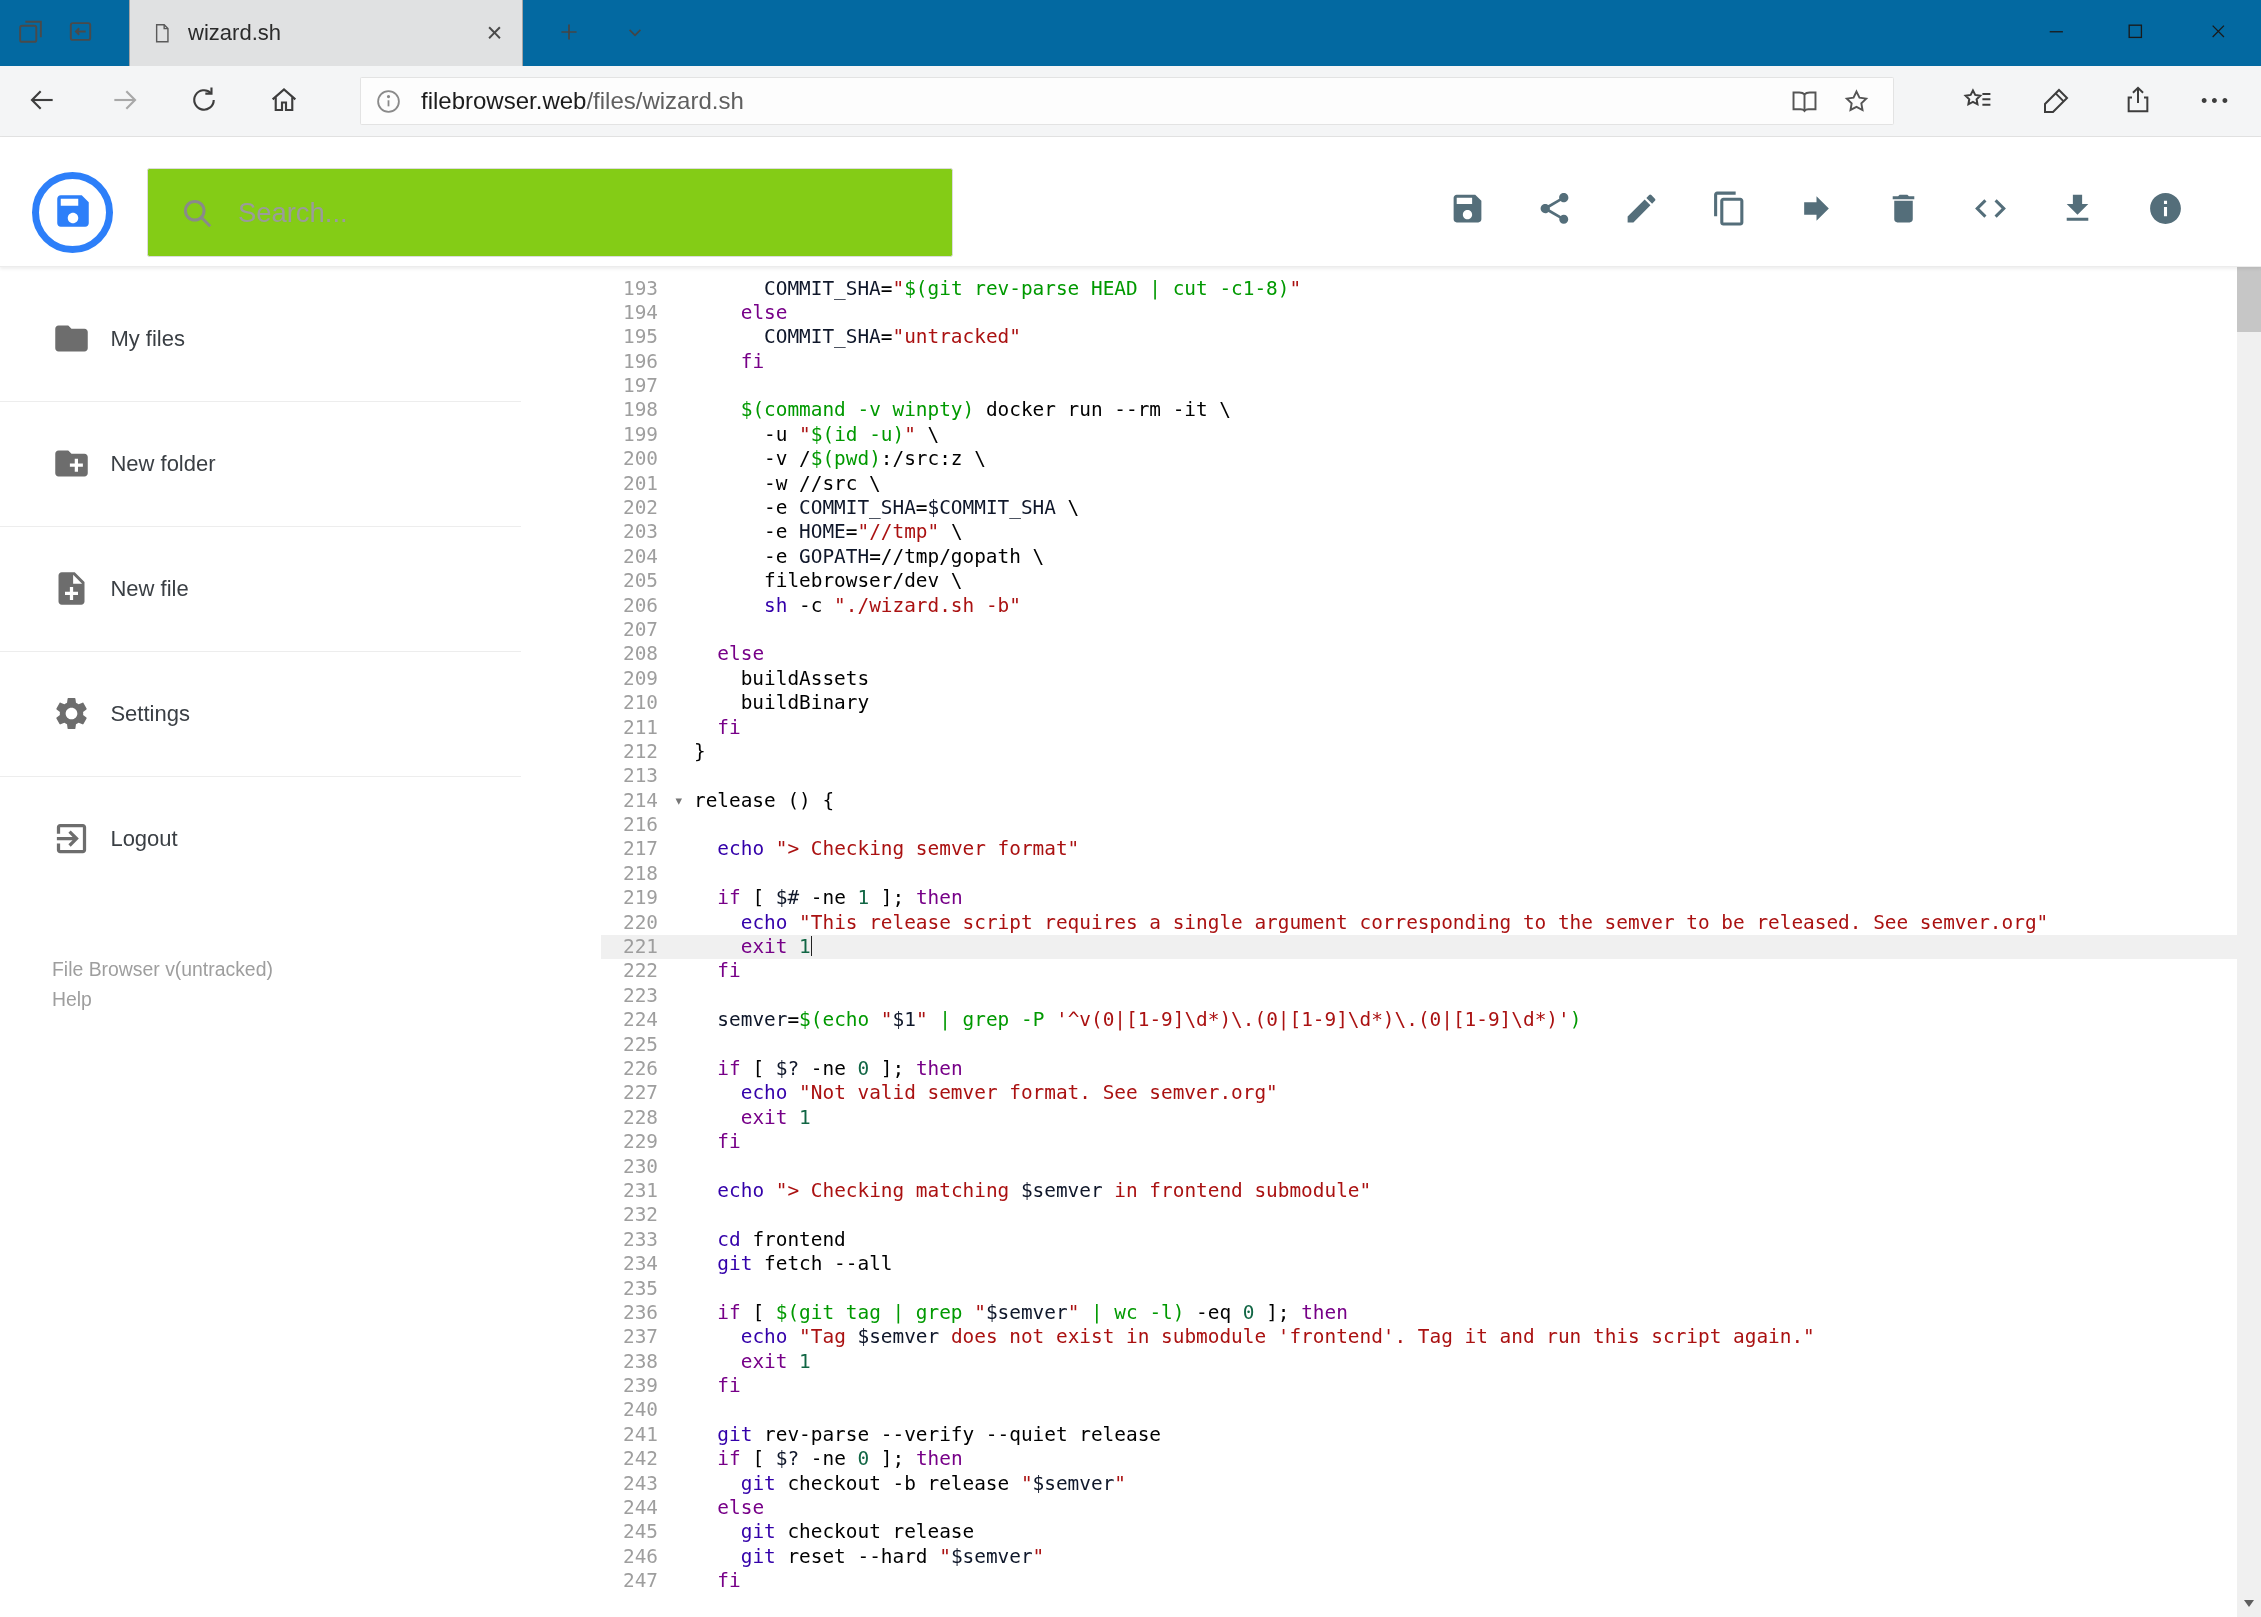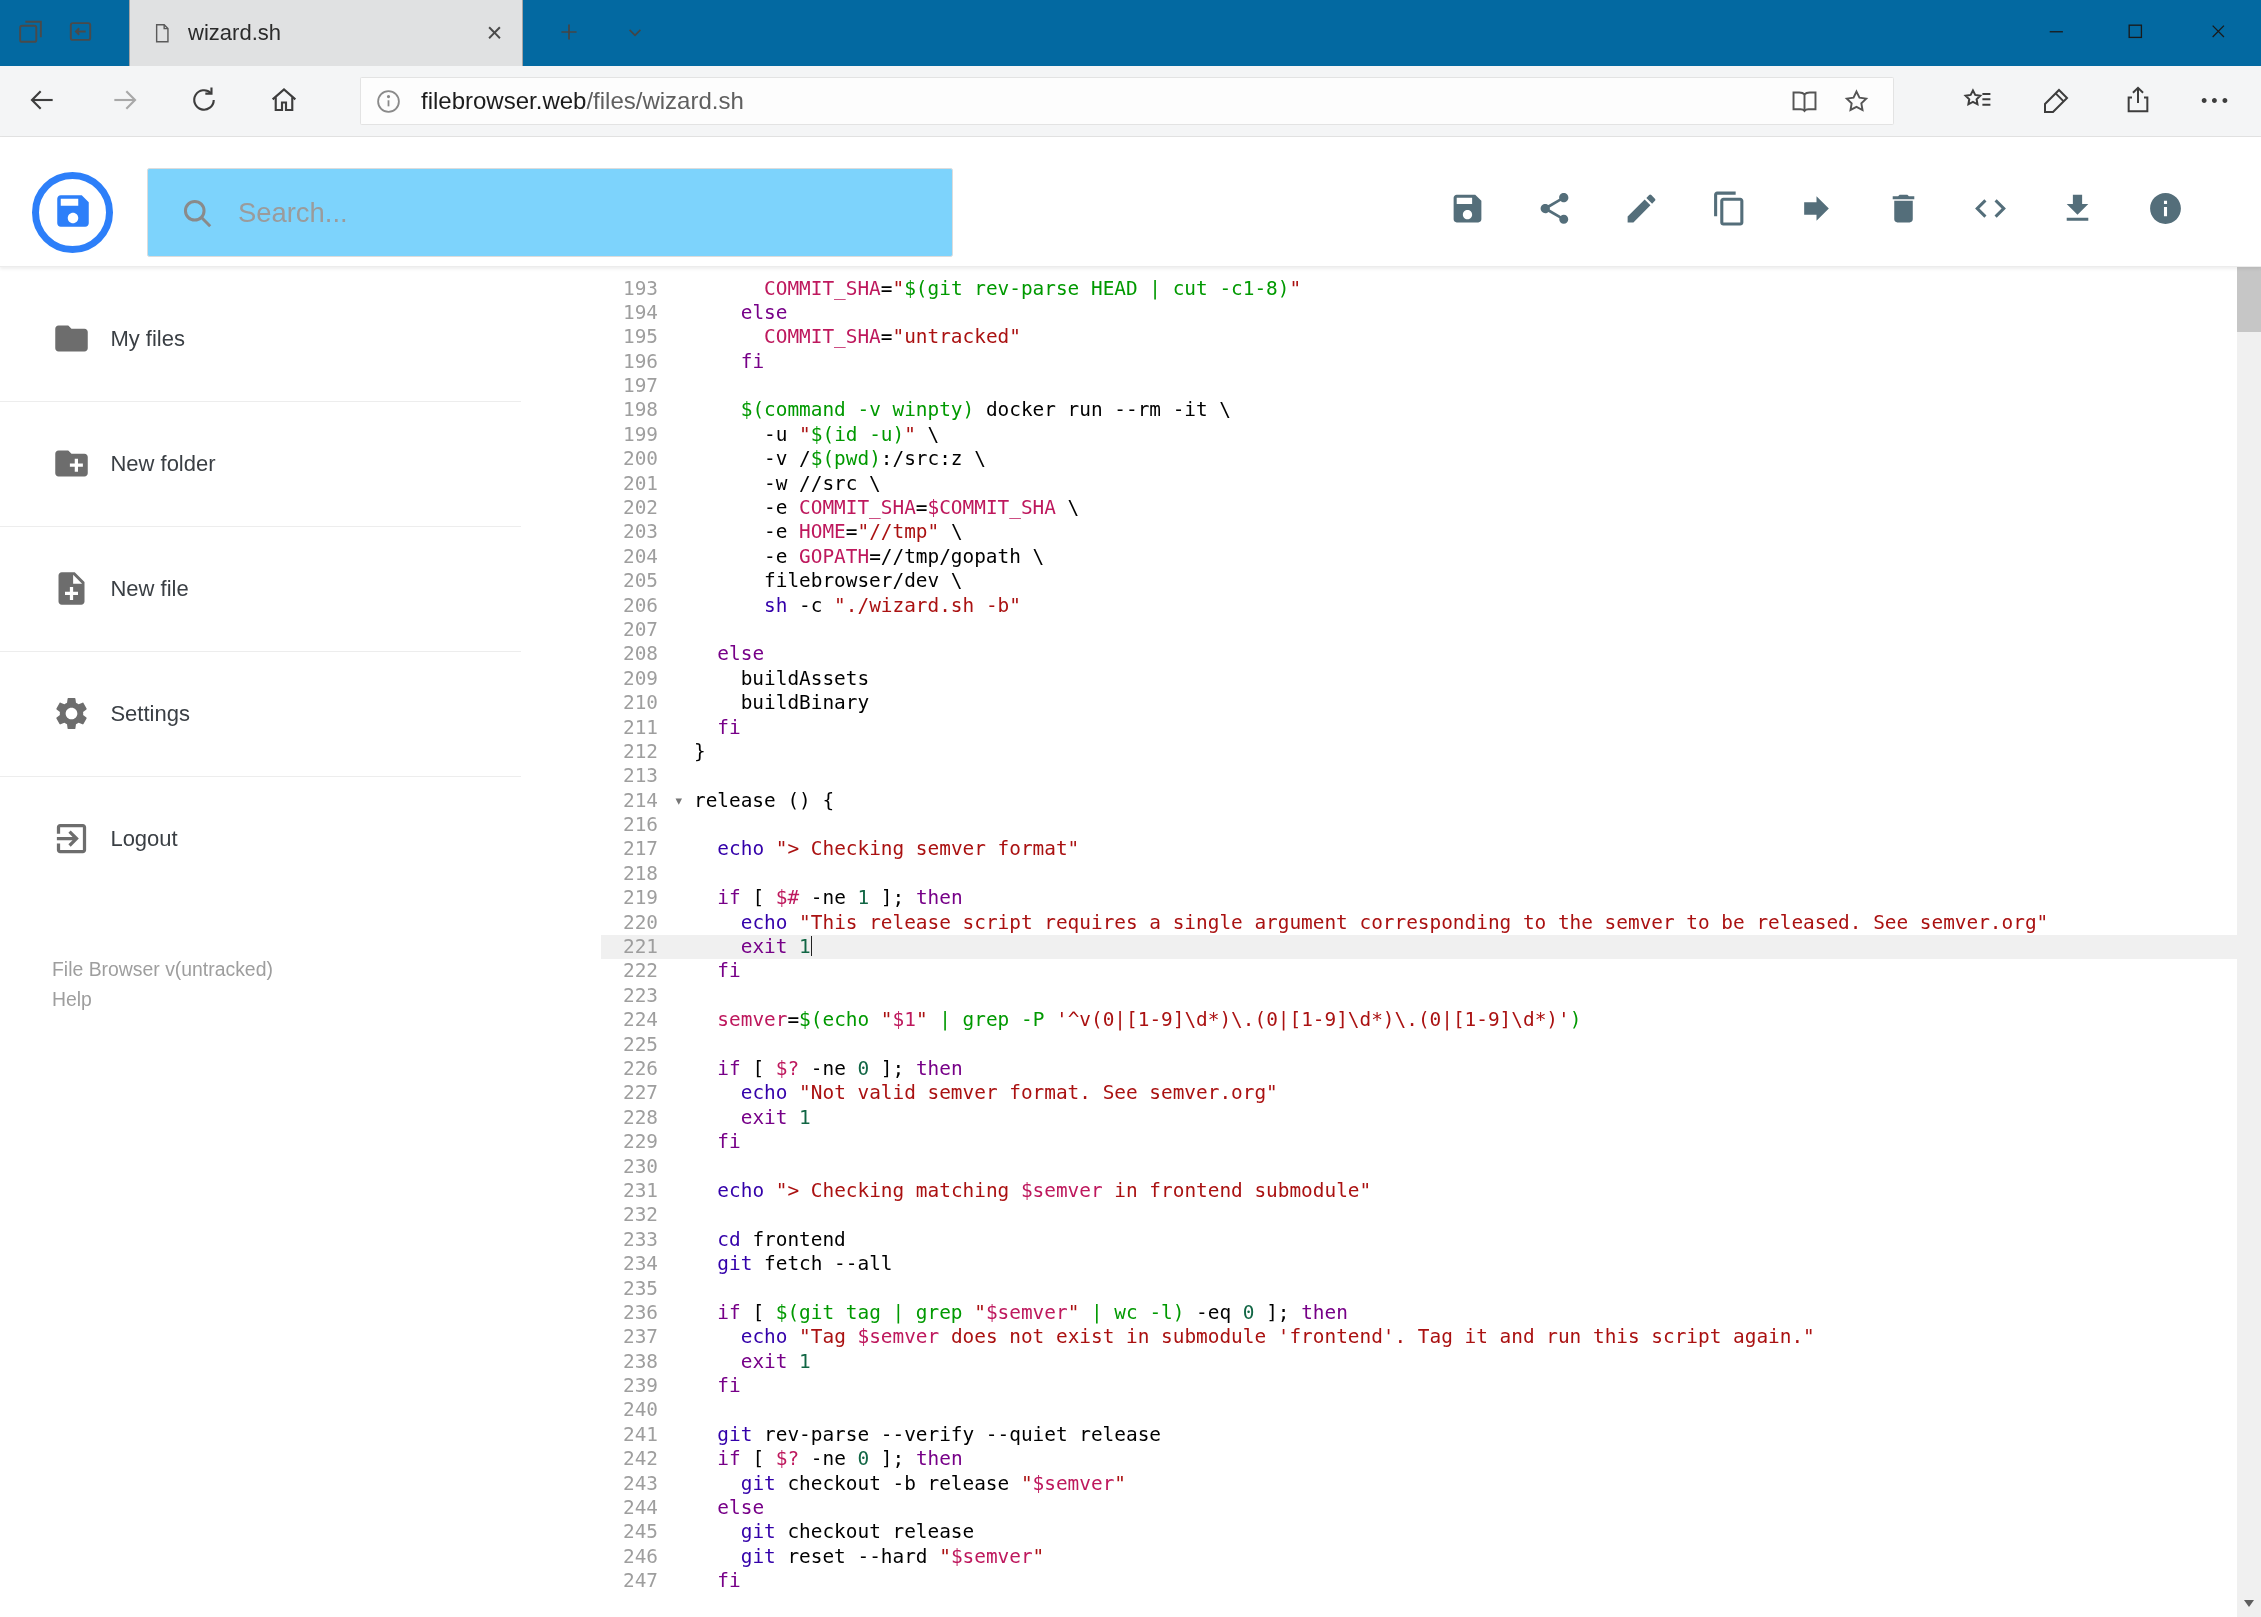--- a/index.html
+++ b/index.html
@@ -33,21 +33,21 @@
   .url-path{color:#5f5f5f;}
   .url-action{margin-right:21px;display:flex;cursor:pointer;}
   .ellipsis-txt{font-size:18px;letter-spacing:4px;color:#3d3d3d;}
 
   
   .appheader{position:absolute;left:0;top:137px;width:100%;height:129px;background:#fff;
              border-bottom:0.8px solid #ececec;box-shadow:0 1.6px 3.2px rgba(0,0,0,.07);z-index:3;}
   .logo{position:absolute;left:32px;top:35px;width:81px;height:81px;border-radius:50%;border:7.3px solid #2d7ff9;
         box-sizing:border-box;background:#fff;display:flex;align-items:center;justify-content:center;}
   .search{position:absolute;left:147px;top:31px;width:806px;height:89px;border:0.8px solid #dcdcdc;border-radius:2.4px;
-          background:#7dd3fc;display:flex;align-items:center;box-sizing:border-box;}
+          background:#84cc16;display:flex;align-items:center;box-sizing:border-box;}
   .search svg{margin-left:31px;flex:none;}
   .search input{border:0;outline:0;background:transparent;font-size:27.4px;color:#555;margin-left:21px;flex:1;
                 font-family:"Liberation Sans",sans-serif;}
   .search input::placeholder{color:#9b9b9b;}
   .tool-btn{position:absolute;top:16px;height:113px;width:52px;display:flex;align-items:center;justify-content:center;cursor:pointer;}
 
   
   .sidebar{position:absolute;left:0;top:266px;width:533px;bottom:0;background:#fff;padding-top:10.5px;box-sizing:border-box;}
   .side-item{width:521px;height:124px;display:flex;align-items:center;border-bottom:0.8px solid #ededed;cursor:pointer;}
   .side-item.last{border-bottom:none;}
@@ -62,21 +62,21 @@
   .line{display:flex;height:24.4px;line-height:24.4px;white-space:pre;}
   .line.active{background:#f0f0f0;}
   .num{width:57px;flex:none;text-align:right;color:#9e9e9e;position:relative;}
   .fold{position:absolute;right:-24px;top:0;font-size:13px;color:#777;font-family:"DejaVu Sans",sans-serif;}
   .txt{padding-left:36px;}
   .t-kw{color:#770088;}
   .t-str{color:#aa1111;}
   .t-q{color:#009900;}
   .t-bi{color:#3300aa;}
   .t-num{color:#116644;}
-  .t-var{color:#be185d;}
+  .t-var{color:#0f172a;}
   .caret{display:inline-block;width:0;height:20px;border-left:1.6px solid #222;vertical-align:-3.2px;}
 
   
   .scrollbar{position:absolute;right:0;top:137px;width:24px;bottom:0;background:#f0f0f0;}
   .sb-arrow{position:absolute;left:0;width:24px;height:24px;display:flex;align-items:center;justify-content:center;cursor:pointer;}
   .sb-up{top:1.6px;}
   .sb-down{bottom:1.6px;}
   .tri-up{width:0;height:0;border-left:5.7px solid transparent;border-right:5.7px solid transparent;border-bottom:7.3px solid #5f5f5f;}
   .tri-down{width:0;height:0;border-left:5.7px solid transparent;border-right:5.7px solid transparent;border-top:7.3px solid #5f5f5f;}
   .sb-thumb{position:absolute;left:0;top:48px;width:24px;height:147px;background:#c6c6c6;cursor:pointer;}

